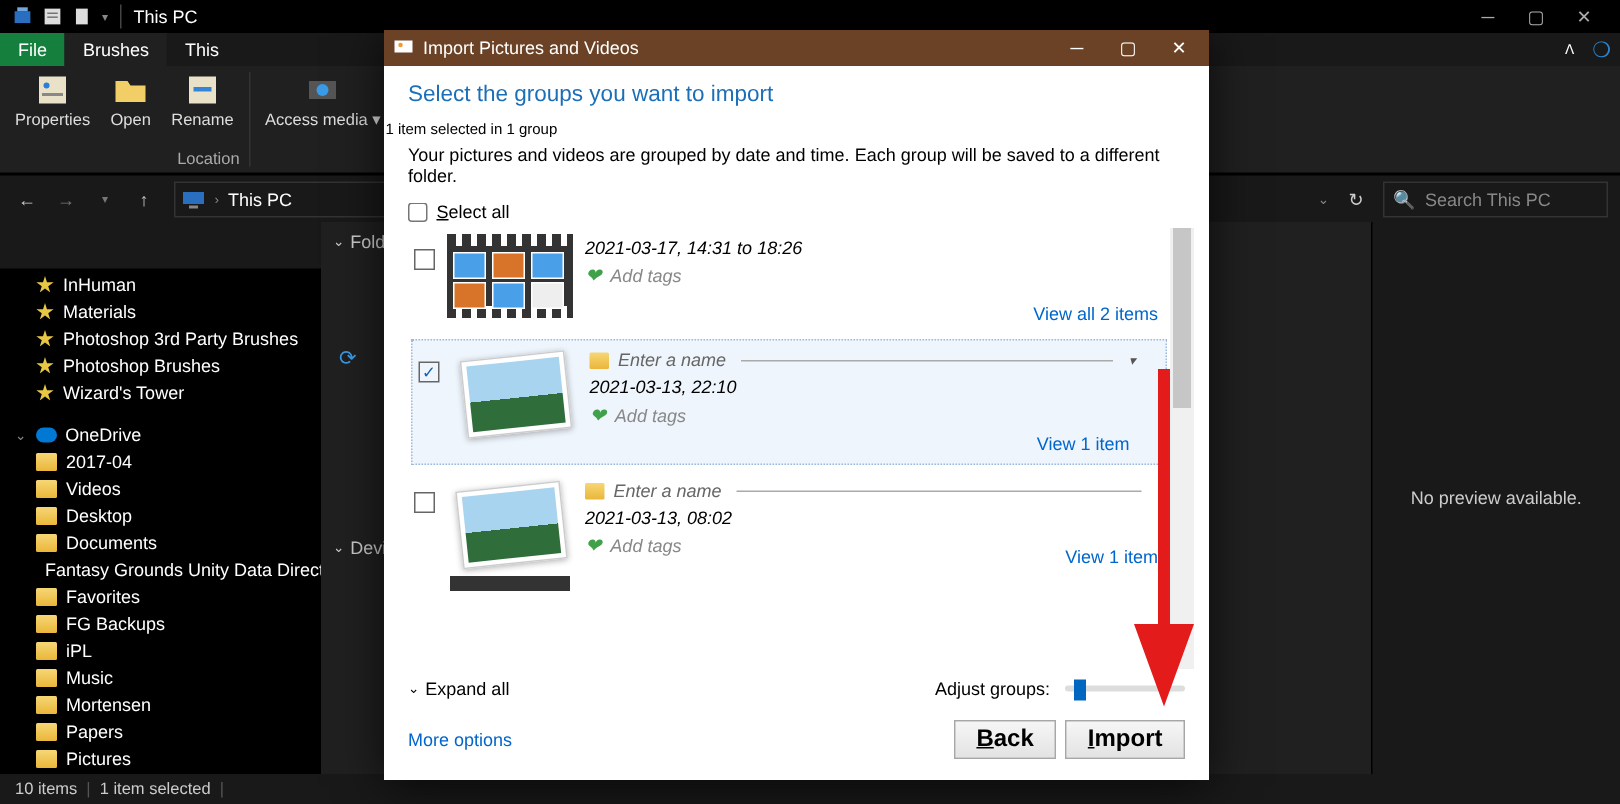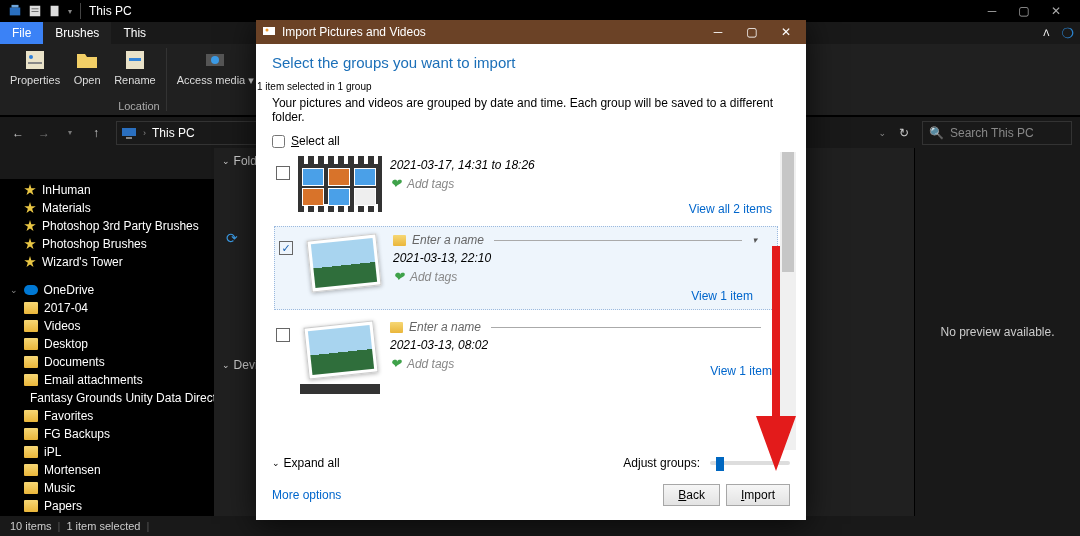--- a/index.html
+++ b/index.html
@@ -10,21 +10,21 @@
 .titlebar .qat { display:flex; gap:6px; align-items:center; }
 .titlebar .qat .ico { width:14px; height:14px; display:inline-block; }
 .titlebar .sep { width:1px; height:16px; background:#444; margin:0 8px; }
 .titlebar .title { font-size:12px; }
 .titlebar .win-controls { margin-left:auto; display:flex; }
 .titlebar .win-ctrl { width:32px; height:22px; display:flex; align-items:center; justify-content:center; color:#aaa; }
 
 
 .ribbon-tabs { height:22px; background:#191919; display:flex; align-items:stretch; position:relative; }
 .ribbon-tabs .tab { padding:3px 12px; font-size:12px; display:flex; align-items:center; }
-.ribbon-tabs .tab.file { background:#3b82f6; }
+.ribbon-tabs .tab.file { background:#15803d; }
 .ribbon-tabs .tab.sel { background:#202020; }
 .ribbon-tabs .tab-right { margin-left:auto; display:flex; align-items:center; padding:0 6px; gap:8px; }
 .ribbon-tabs .collapse{ width:14px; height:14px; display:flex; align-items:center; justify-content:center; font-size:9px;}
 .ribbon-tabs .help{ color:#2b84d0; font-size:14px; }
 
 
 .ribbon { height:72px; background:#202020; display:flex; border-bottom:1px solid #000; }
 .ribbon-group { display:flex; flex-direction:column; align-items:center; padding:2px 6px 0; }
 .ribbon-group .row { display:flex; gap:2px; flex:1; }
 .ribbon-group .lbl { font-size:11px; color:#aaa; padding:2px 0 3px; text-align:right; width:100%; }
@@ -90,21 +90,21 @@
 .grp .viewall{position:absolute; right:24px; bottom:6px; color:#0066cc; font-size:12px;}
 .grp.sel{border:1px dotted #9bb9de; background:#eef5fc; margin:4px 18px 4px 2px; padding-bottom:16px;}
 .dlg-lower{padding:6px 16px; display:flex; align-items:center; font-size:12px; gap:10px;}
 .dlg-lower .expand{display:flex;align-items:center;gap:4px;}
 .dlg-lower .adjust{margin-left:auto;}
 .slider{width:80px;height:4px;background:#ddd;position:relative;border-radius:2px; display:inline-block; vertical-align:middle;}
 .slider .sth{position:absolute;left:6px;top:-4px;width:8px;height:14px;background:#0067c0;}
 .dlg-footer{padding:8px 16px 14px;display:flex;align-items:center;}
 .dlg-footer .more{color:#0066cc;}
 .dlg-footer .btns{margin-left:auto;display:flex;gap:6px;}
-.dlg-footer button{font-size:12px; padding:3px 14px; border:1px solid #a7a7a7; background:linear-gradient(#f6f6f6,#e3e3e3);}
+.dlg-footer button{font-size:16px; padding:3px 14px; border:1px solid #a7a7a7; background:linear-gradient(#f6f6f6,#e3e3e3);font-weight:bold;}
 .arrow-annot{position:absolute; left:742px; top:246px; pointer-events:none;}
 
 .vid-thumb{width:84px;height:56px; position:relative;}
 .vid-thumb .film{position:absolute;inset:0;background:#333;}
 .vid-thumb .holes{position:absolute;left:0;right:0;height:8px;background:repeating-linear-gradient(90deg,#333 0 6px,#fff 6px 10px);}
 .vid-thumb .h1{top:0}.vid-thumb .h2{bottom:0}
 .vid-thumb .frm{position:absolute;width:22px;height:18px;border:1px solid #fff;}
 .pic-thumb{width:70px;height:52px;border:1px solid #ccc;box-shadow:0 1px 4px rgba(0,0,0,.3);transform:rotate(-6deg);background:#fff;padding:3px;}
 .pic-thumb .inner{width:100%;height:100%;background:linear-gradient(#a8d4ef 0 55%,#2f6e3b 55% 100%);}
 </style>
@@ -266,45 +266,41 @@
     <div class="tree-item">
         <span class="fico fldr"></span>
         <span>Desktop</span>
       </div>
     <div class="tree-item">
         <span class="fico fldr"></span>
         <span>Documents</span>
       </div>
     <div class="tree-item">
         <span class="fico fldr"></span>
-        <span>Email attachments</span>
-      </div>
-    <div class="tree-item">
-        <span class="fico fldr"></span>
         <span>Fantasy Grounds Unity Data Directory</span>
       </div>
     <div class="tree-item">
         <span class="fico fldr"></span>
         <span>Favorites</span>
       </div>
     <div class="tree-item">
         <span class="fico fldr"></span>
         <span>FG Backups</span>
       </div>
     <div class="tree-item">
         <span class="fico fldr"></span>
         <span>iPL</span>
       </div>
     <div class="tree-item">
         <span class="fico fldr"></span>
+        <span>Music</span>
+      </div>
+    <div class="tree-item">
+        <span class="fico fldr"></span>
         <span>Mortensen</span>
-      </div>
-    <div class="tree-item">
-        <span class="fico fldr"></span>
-        <span>Music</span>
       </div>
     <div class="tree-item">
         <span class="fico fldr"></span>
         <span>Papers</span>
       </div>
     <div class="tree-item">
         <span class="fico fldr"></span>
         <span>Pictures</span>
       </div>
     <div class="tree-item">

